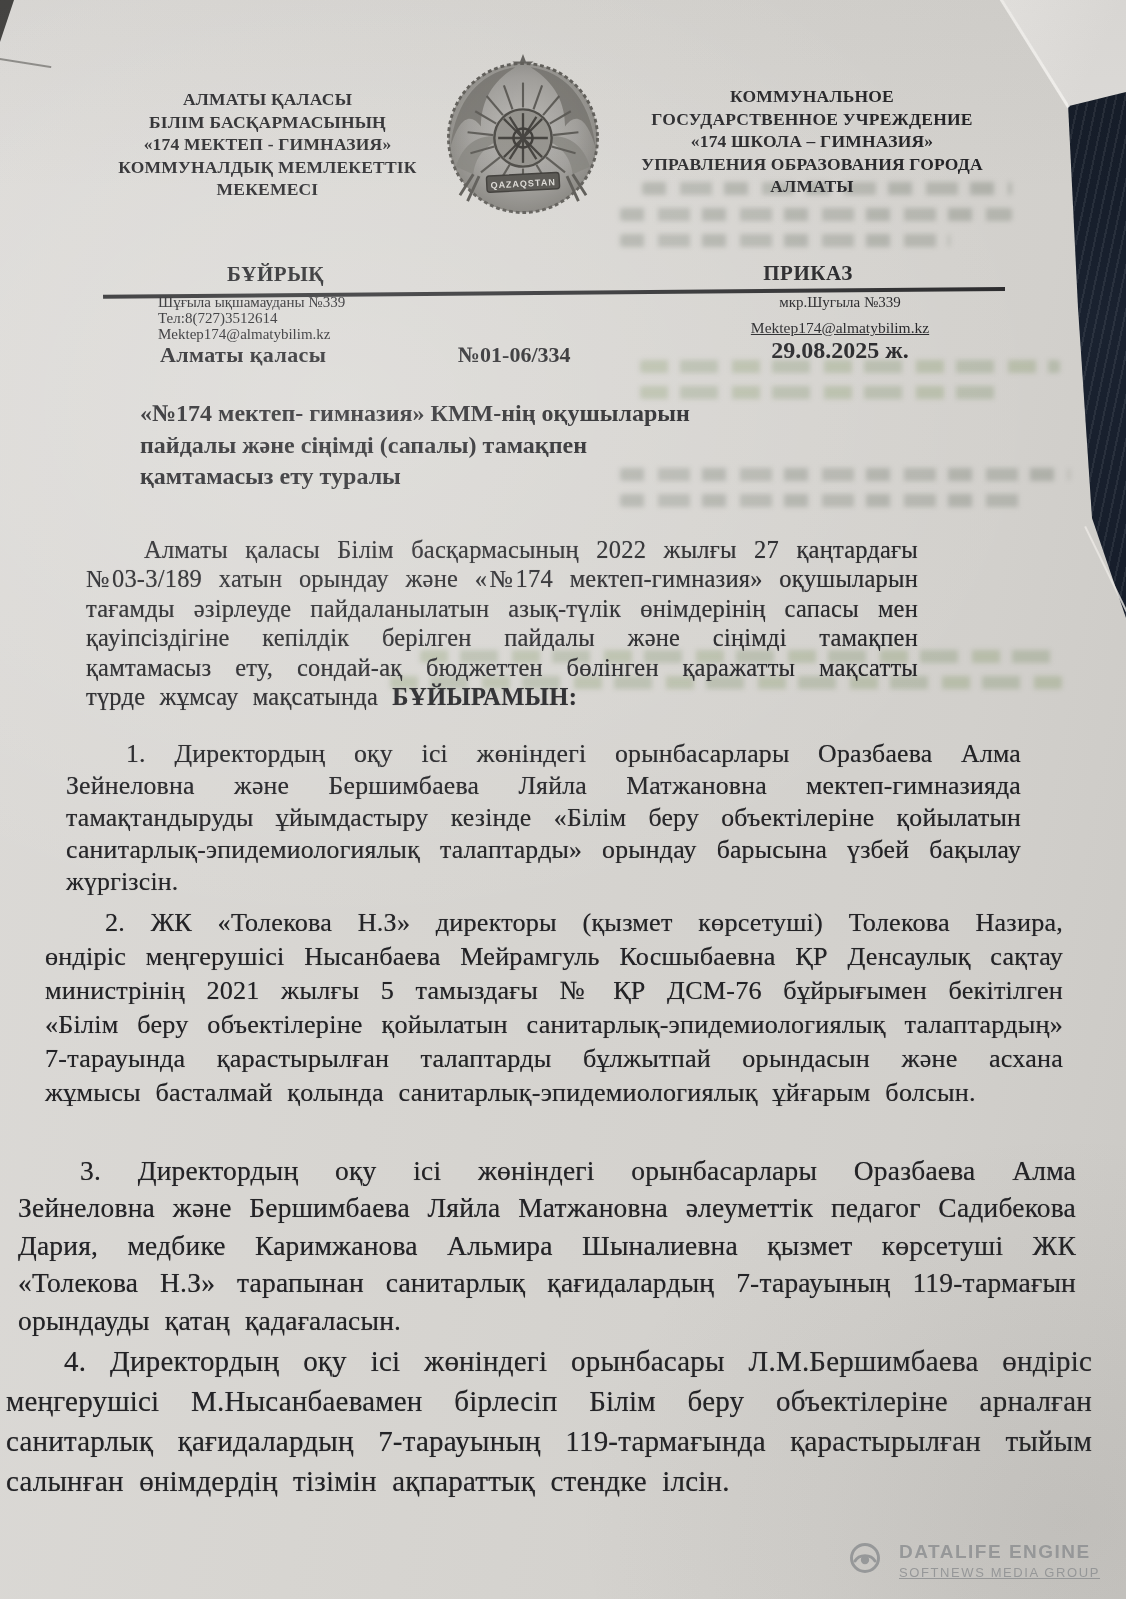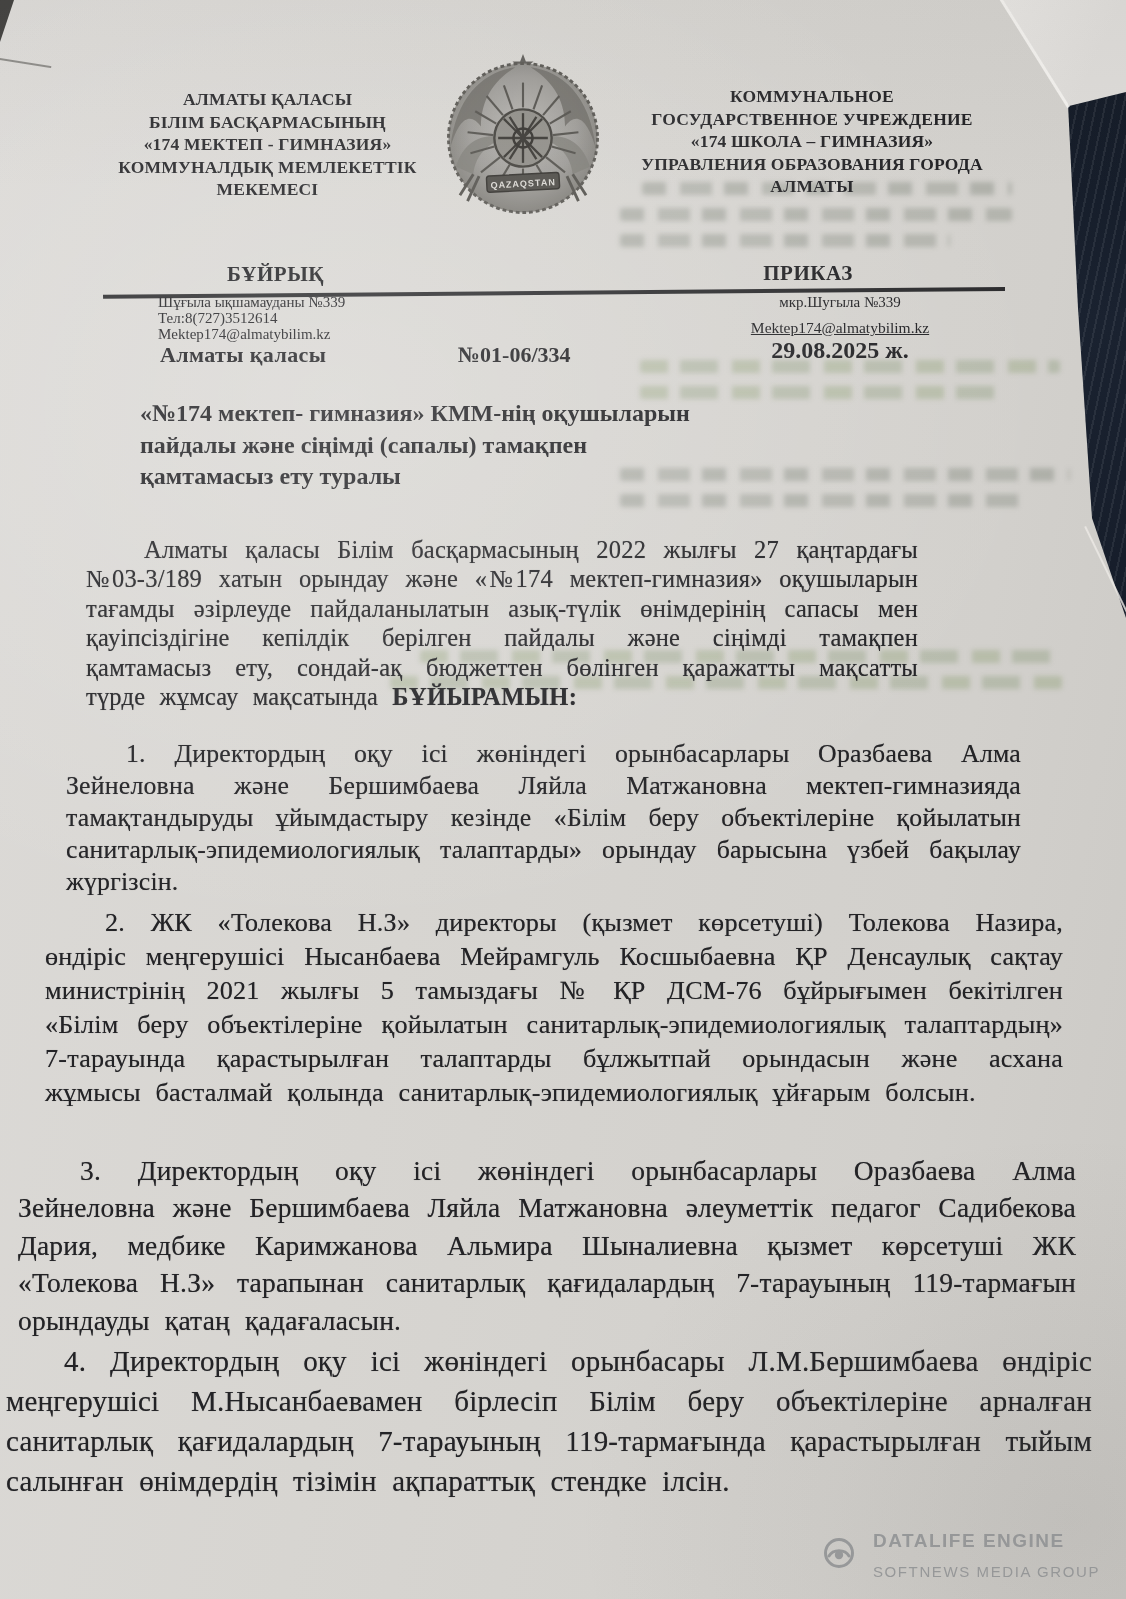--- a/index.html
+++ b/index.html
@@ -100,27 +100,27 @@
   .ghost .gl{
     height:13px;margin-bottom:13px;border-radius:3px;
     background:repeating-linear-gradient(90deg, rgba(108,116,104,.34) 0 24px, rgba(0,0,0,0) 24px 38px, rgba(108,116,104,.30) 38px 70px, rgba(0,0,0,0) 70px 82px);
   }
   .ghost.green .gl{
     background:repeating-linear-gradient(90deg, rgba(132,152,104,.34) 0 28px, rgba(0,0,0,0) 28px 40px, rgba(120,140,100,.30) 40px 78px, rgba(0,0,0,0) 78px 92px);
   }
   
   .watermark{
     position:absolute;right:26px;bottom:20px;z-index:6;
-    display:flex;align-items:center;gap:18px;
+    display:flex;align-items:flex-start;gap:18px;
     color:#8e9092;opacity:.85;
     font-family:"Liberation Sans","DejaVu Sans",sans-serif;
   }
   .wm-text{display:flex;flex-direction:column;line-height:1;}
   .wm-title{font-size:19px;font-weight:bold;letter-spacing:1.5px;}
-  .wm-sub{font-size:15px;letter-spacing:1.6px;margin-top:14px;}
+  .wm-sub{font-size:13px;letter-spacing:1.6px;margin-top:5px;text-decoration:underline;}
 </style>
 </head>
 <body>
 
 <div class="photo">
 
   <div class="dark-edge"></div>
   <div class="sheet-corner"></div>
   <div class="sheet-edge-line"></div>
   <div class="lower-edge-line"></div>

